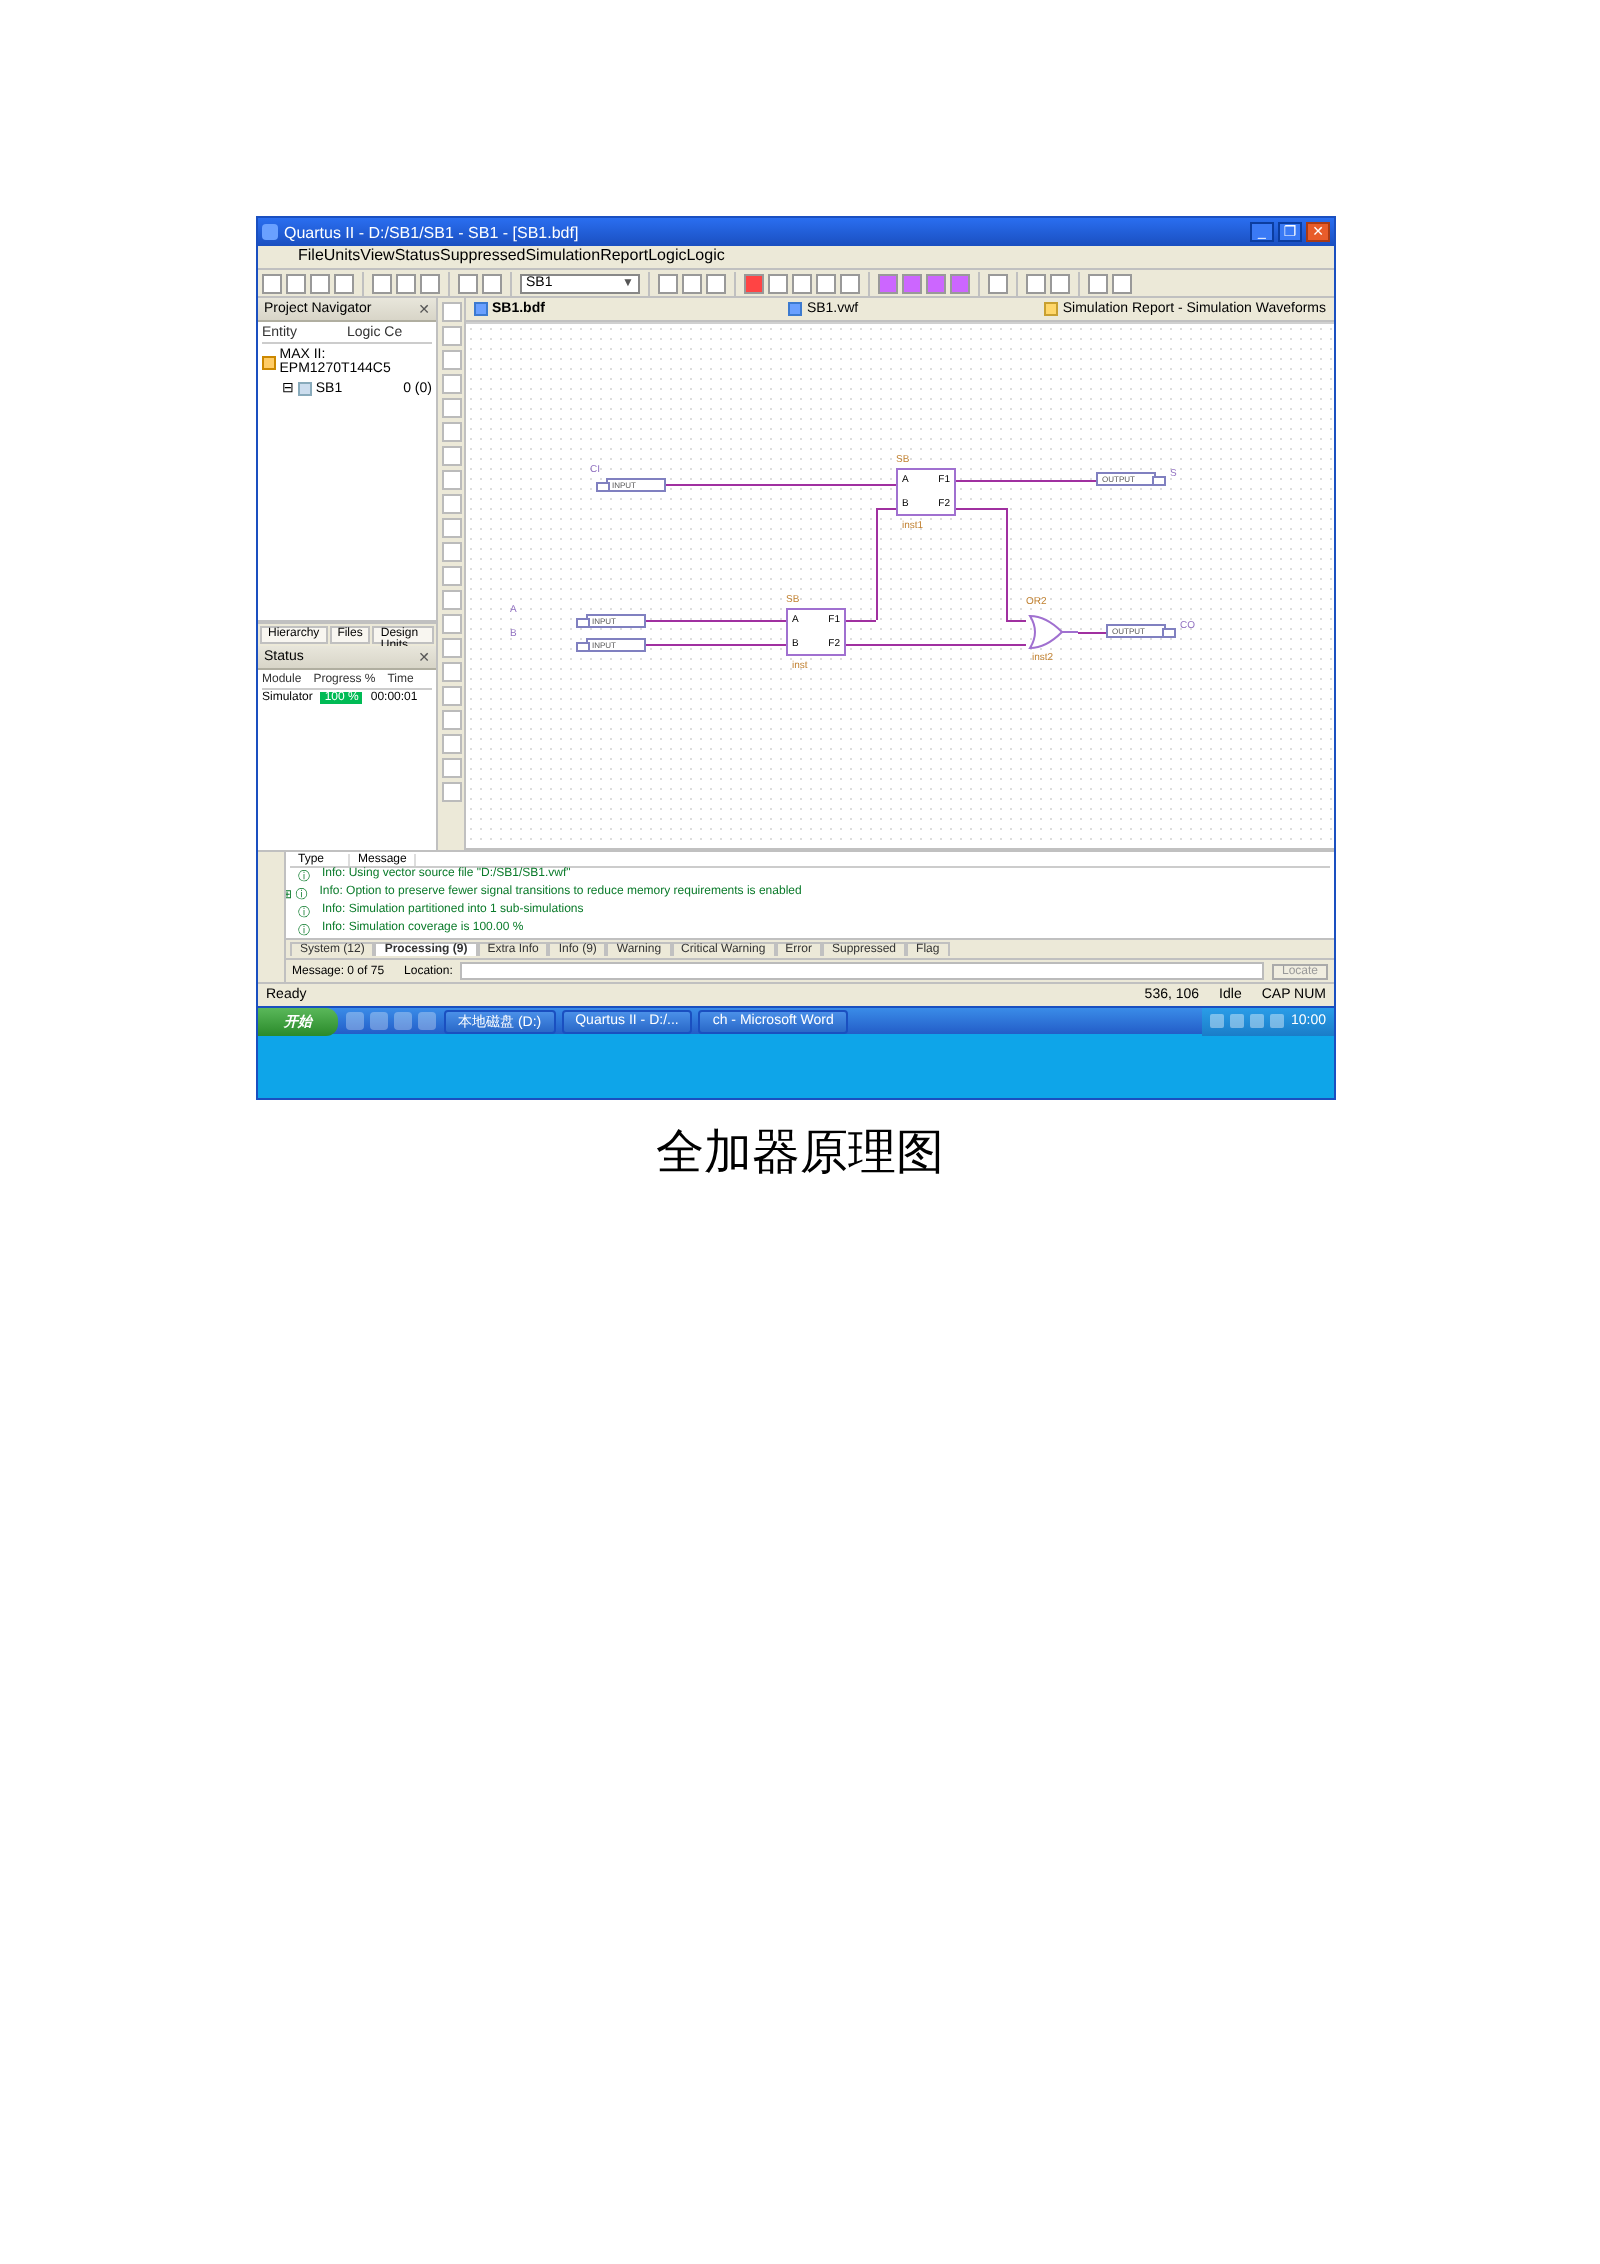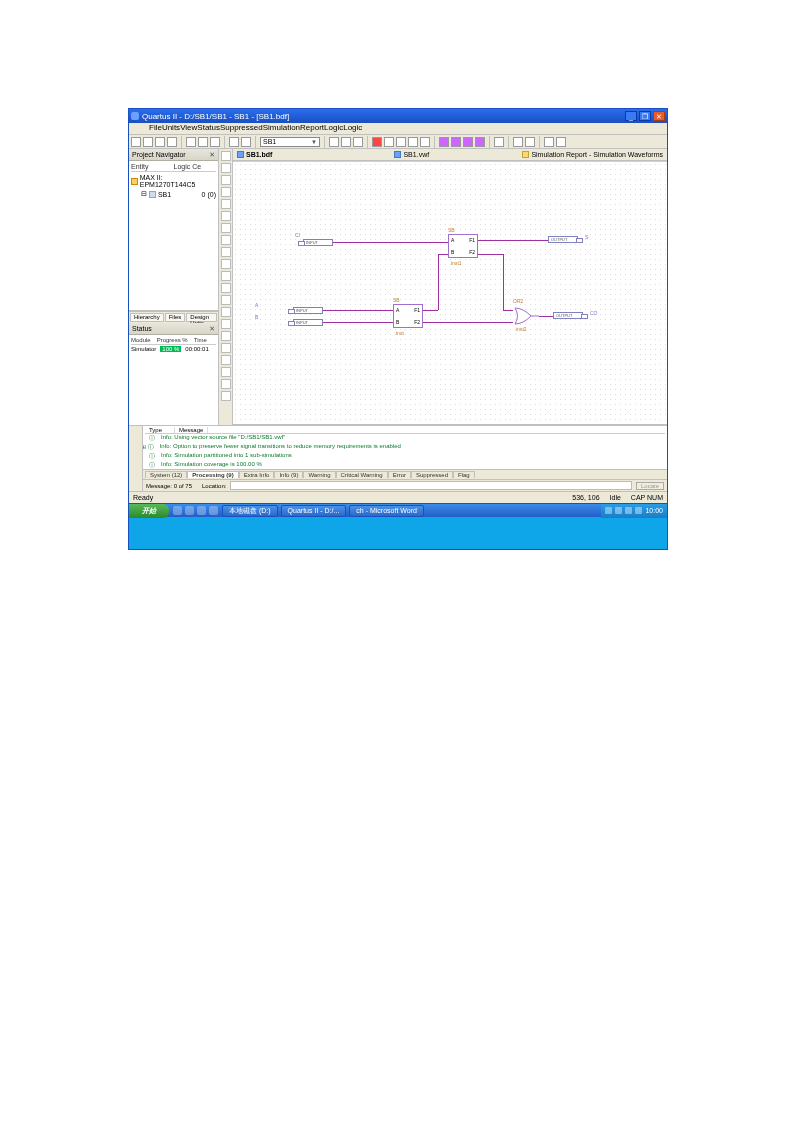--- a/index.html
+++ b/index.html
@@ -394,13 +394,14 @@
       <div class="ti"></div>
       <div class="ti"></div>
       <div class="ti"></div>
       <div class="ti"></div>
       <span>10:00</span>
     </div>
   </div>
 
 </div>
 
+<div class="caption">全加器原理图</div>
 </div>
 
 </body></html>

